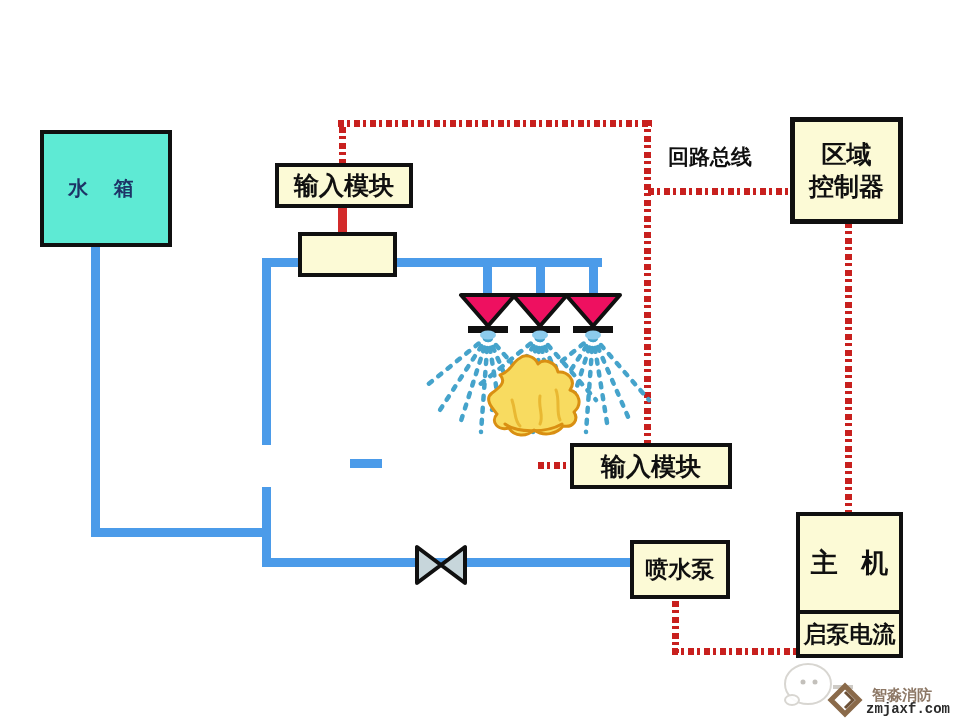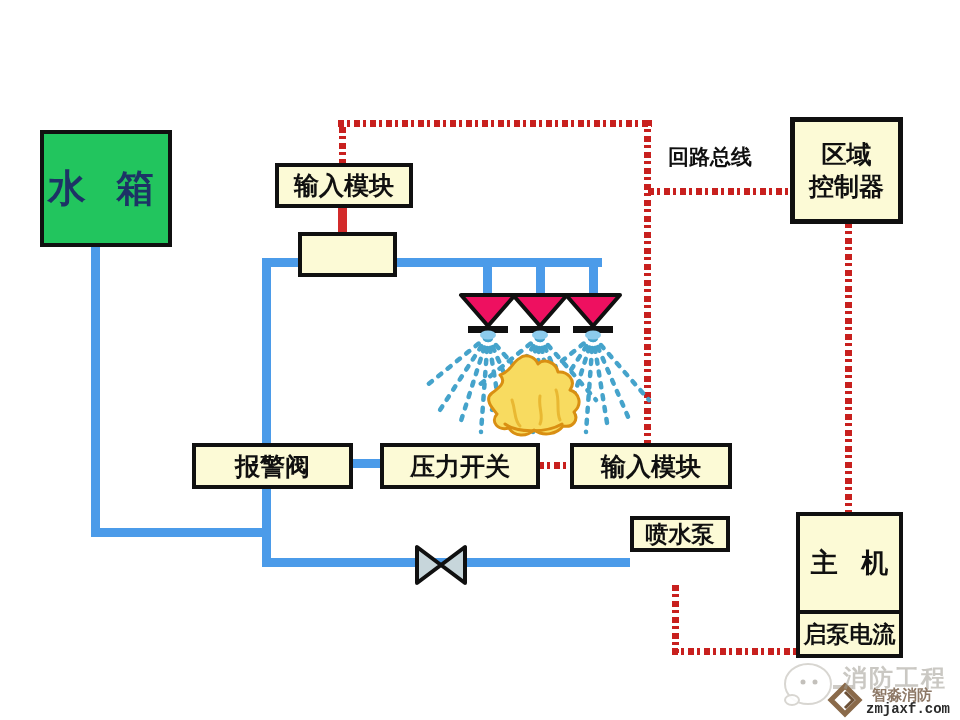--- a/index.html
+++ b/index.html
@@ -12,21 +12,21 @@
   
   .rl-h{position:absolute;height:7px;z-index:2;
     background:repeating-linear-gradient(to right,#C8201E 0 6px,transparent 6px 9px,#C8201E 9px 12px,transparent 12px 16px);}
   .rl-v{position:absolute;width:7px;z-index:2;
     background:repeating-linear-gradient(to bottom,#C8201E 0 6px,transparent 6px 9px,#C8201E 9px 12px,transparent 12px 16px);}
   .rl-solid{position:absolute;background:#D32B2B;z-index:2;}
   
   .node{position:absolute;box-sizing:border-box;background:#FCFAD6;border:4px solid #101010;
     display:flex;align-items:center;justify-content:center;z-index:3;
     font-weight:bold;color:#101010;font-size:25px;white-space:nowrap;}
-  .tank{background:#22c55e;color:#1d3366;font-size:38px;letter-spacing:10px;padding-left:0;}
+  .tank{background:#5eead4;color:#1d3366;font-size:20px;letter-spacing:10px;padding-left:0;}
   .zone{border-width:5px;flex-direction:column;line-height:1.25;}
   .host{flex-direction:column;padding:0;align-items:stretch;}
   .host-main{flex:1;display:flex;align-items:center;justify-content:center;font-size:27px;letter-spacing:8px;padding-left:8px;}
   .host-sub{height:40px;border-top:4px solid #101010;display:flex;align-items:center;justify-content:center;font-size:23px;}
   .floating-label{position:absolute;font-weight:bold;color:#101010;font-size:21px;z-index:3;white-space:nowrap;}
   #overlay-svg{position:absolute;left:0;top:0;z-index:2;pointer-events:none;}
   
   .wm-ghost{position:absolute;left:843px;top:662px;z-index:5;font-size:24px;font-weight:bold;
     letter-spacing:2px;color:rgba(158,154,146,0.55);white-space:nowrap;}
   .wm-brand{position:absolute;left:872px;top:686px;z-index:5;font-size:15px;font-weight:bold;color:#8d7866;white-space:nowrap;}
@@ -137,38 +137,31 @@
     <span></span>
   </div>
 
   <div class="floating-label" style="left:668px;top:143px;">回路总线</div>
 
   <div class="node zone" style="left:790px;top:117px;width:113px;height:107px;">
     <span>区域</span>
     <span>控制器</span>
   </div>
 
-  <div class="node" style="left:192px;top:443px;width:161px;height:46px;">
-    <span>报警阀</span>
-  </div>
 
-  <div class="node" style="left:380px;top:443px;width:160px;height:46px;">
-    <span>压力开关</span>
-  </div>
 
   <div class="node" style="left:570px;top:443px;width:162px;height:46px;">
     <span>输入模块</span>
   </div>
 
-  <div class="node" style="left:630px;top:516px;width:100px;height:36px;font-size:23px;">
+  <div class="node" style="left:630px;top:540px;width:100px;height:59px;font-size:23px;">
     <span>喷水泵</span>
   </div>
 
   <div class="node host" style="left:796px;top:512px;width:107px;height:146px;">
     <div class="host-main">主  机</div>
     <div class="host-sub">启泵电流</div>
   </div>
 
-  <div class="wm-ghost">消防工程</div>
   <div class="wm-brand">智淼消防</div>
   <div class="wm-site">zmjaxf.com</div>
 
 </div>
 
 </body></html>

